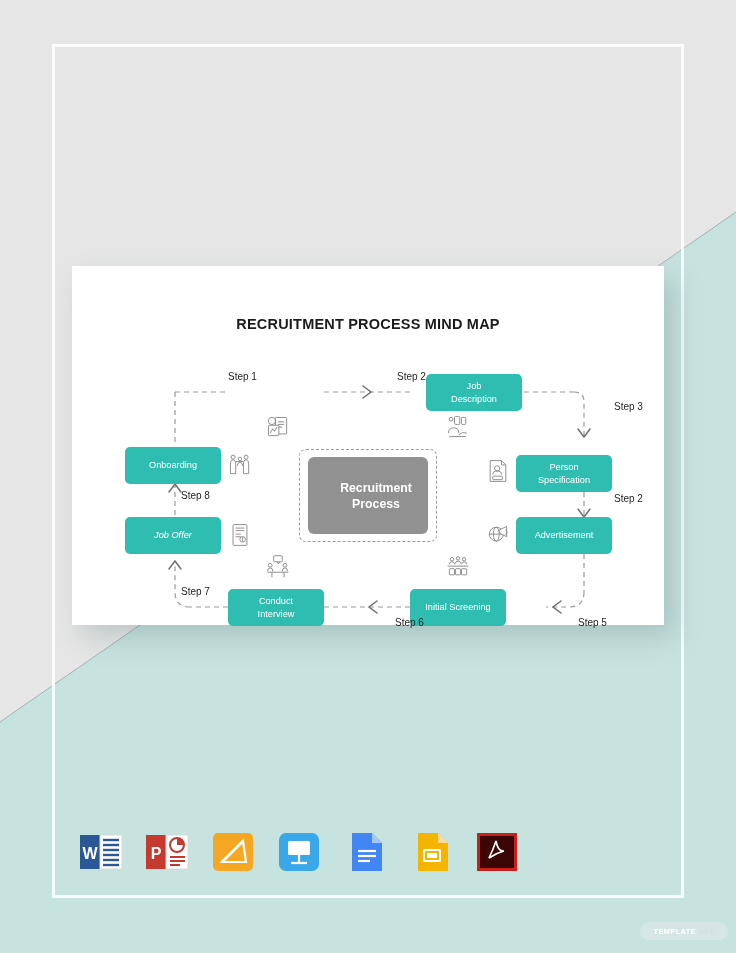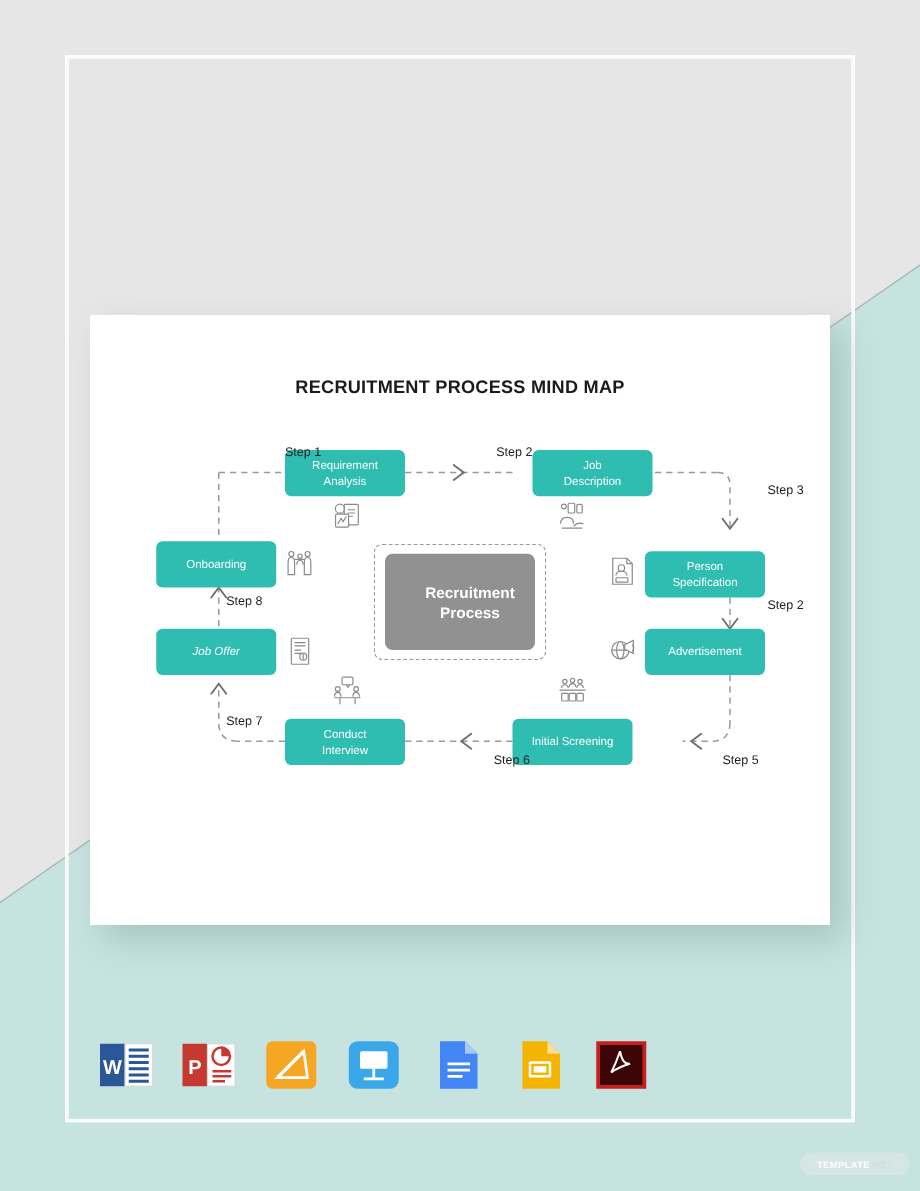--- a/index.html
+++ b/index.html
@@ -49,23 +49,23 @@
     height: 854px;
     border: 3px solid rgba(255,255,255,0.85);
     box-sizing: border-box;
     pointer-events: none;
   }
 
   
   .card {
     position: absolute;
     left: 72px;
-    top: 252px;
+    top: 266px;
     width: 592px;
-    height: 488px;
+    height: 359px;
     background: #ffffff;
     box-shadow: 10px 12px 26px rgba(90,120,118,0.28);
   }
 
   .card-title {
     position: absolute;
     left: 0;
     top: 50px;
     width: 592px;
     text-align: center;
@@ -255,26 +255,20 @@
       </svg>
 
       <div class="center-dashed"></div>
       <div class="center-box">
         <span>
           <span>Recruitment</span><br>
           <span>Process</span>
         </span>
       </div>
 
-      <div class="node" style="left:156px; top:108px; width:96px; height:37px;">
-        <span>
-          <span>Requirement</span><br>
-          <span>Analysis</span>
-        </span>
-      </div>
 
       <div class="node" style="left:338px; top:108px; width:96px; height:37px;margin-left:16px;">
         <span>
           <span>Job</span><br>
           <span>Description</span>
         </span>
       </div>
 
       <div class="node" style="left:444px; top:189px; width:96px; height:37px;">
         <span>

